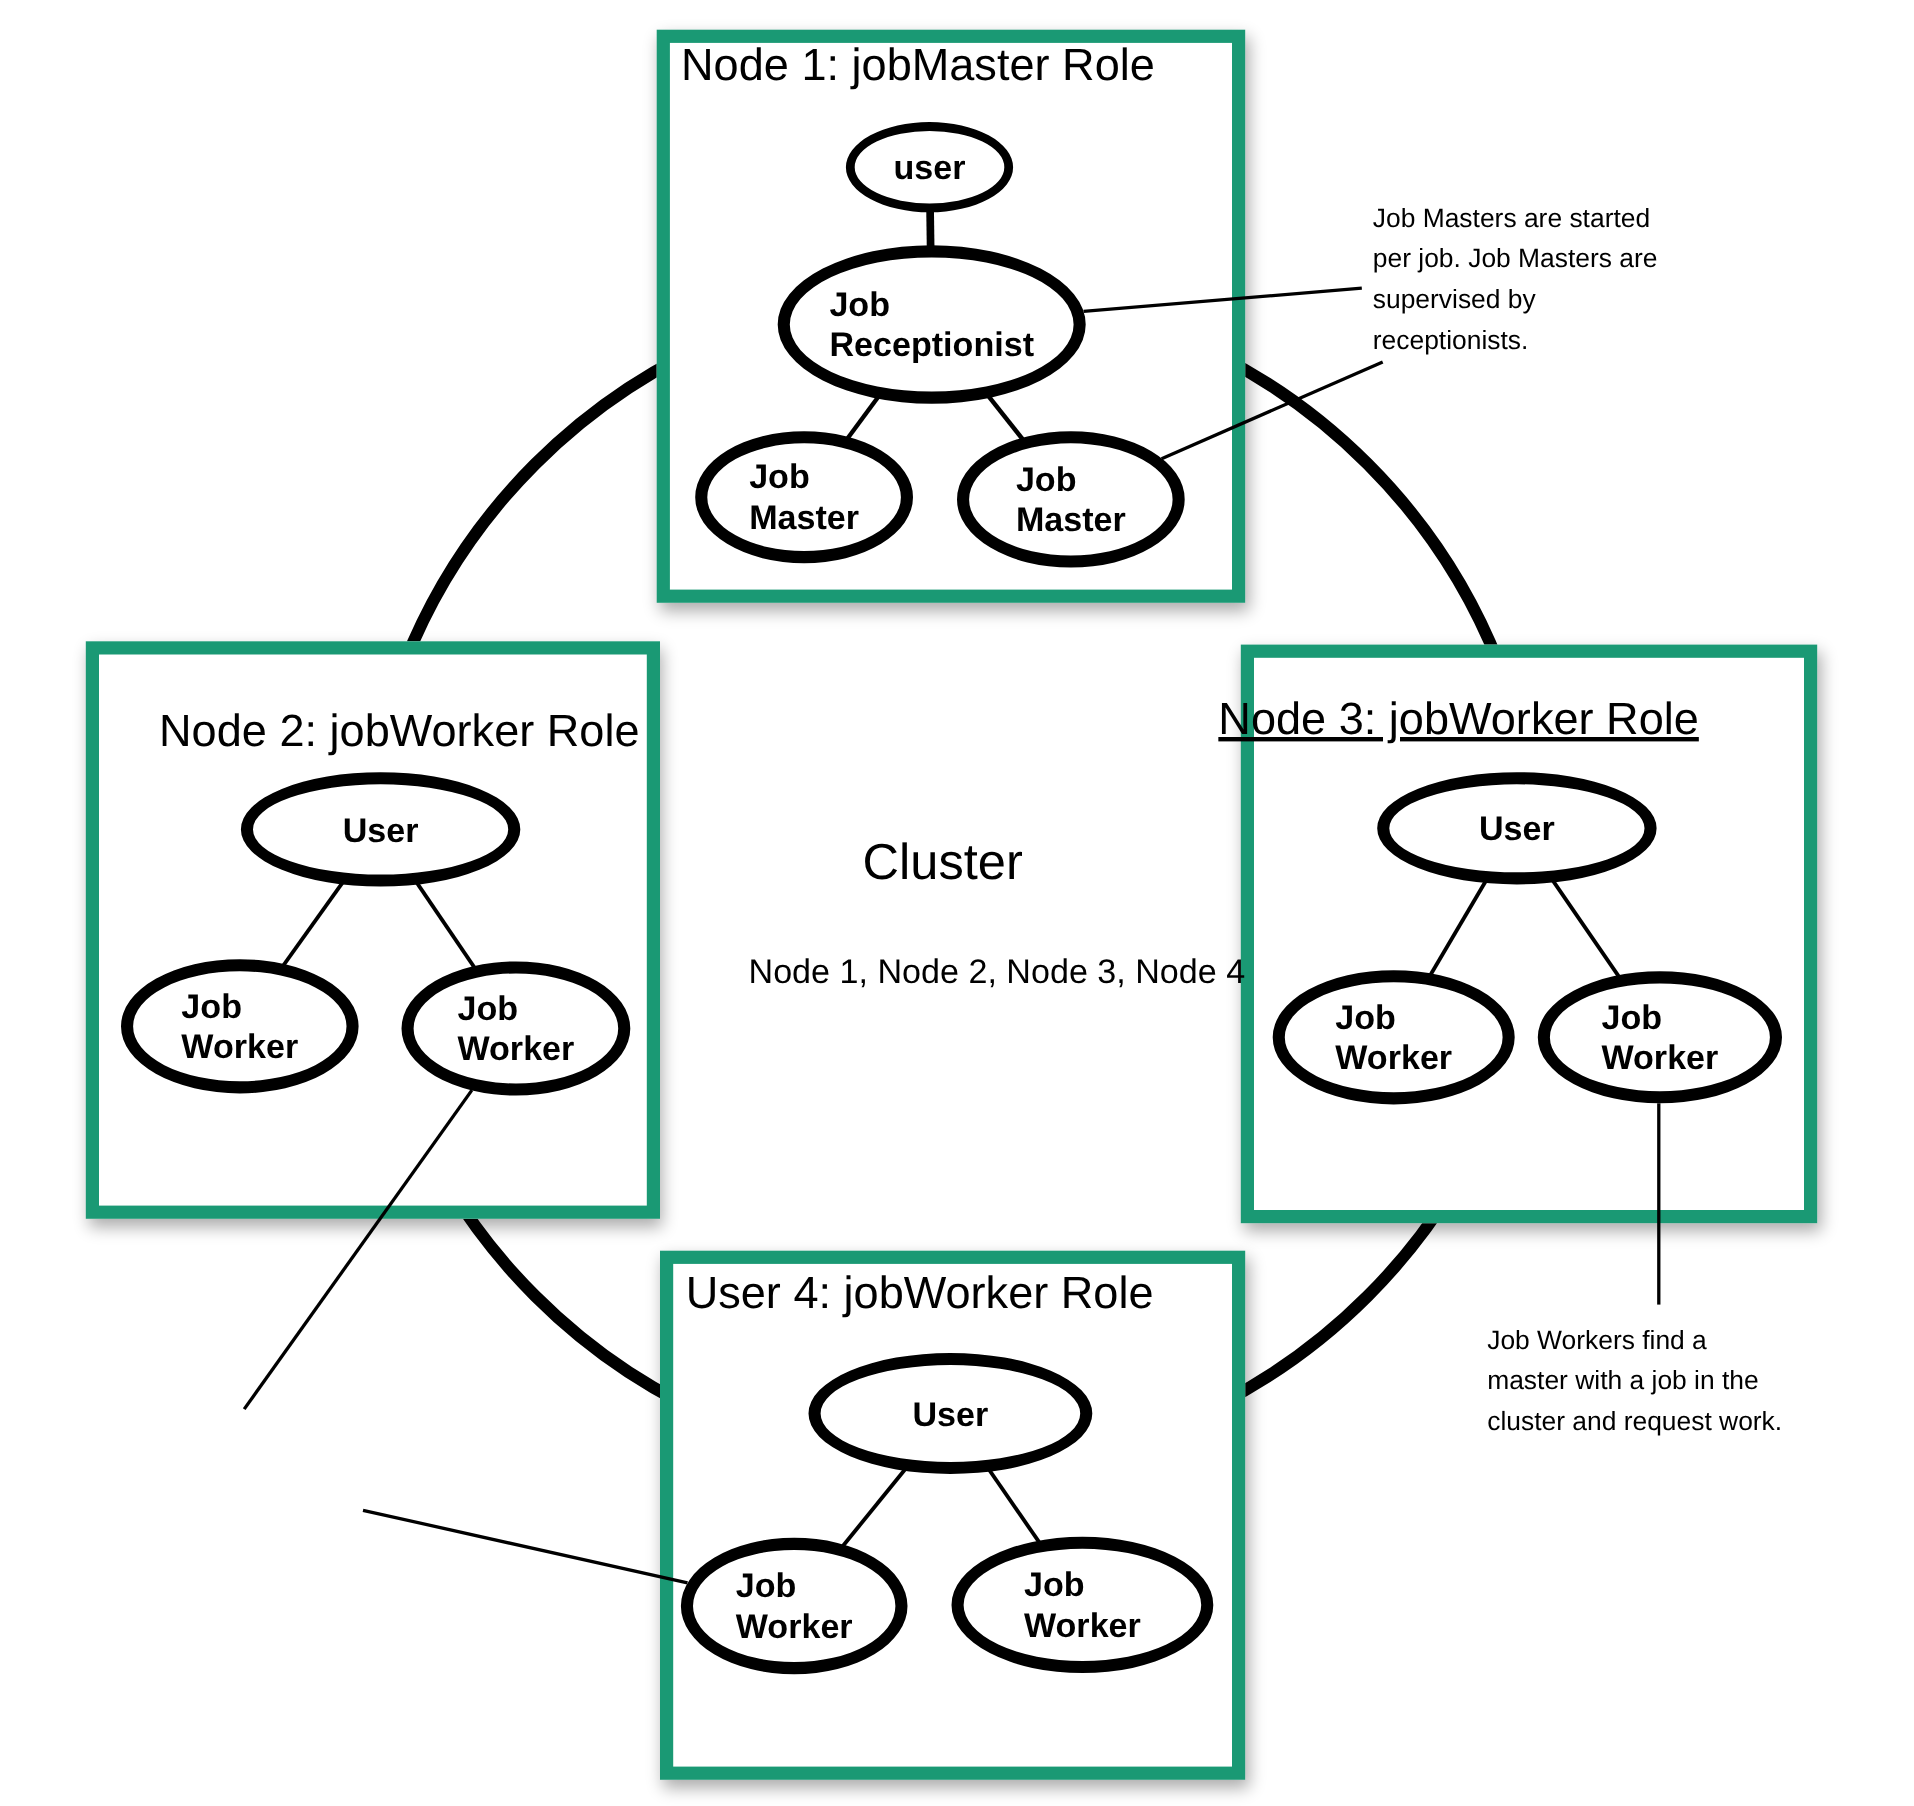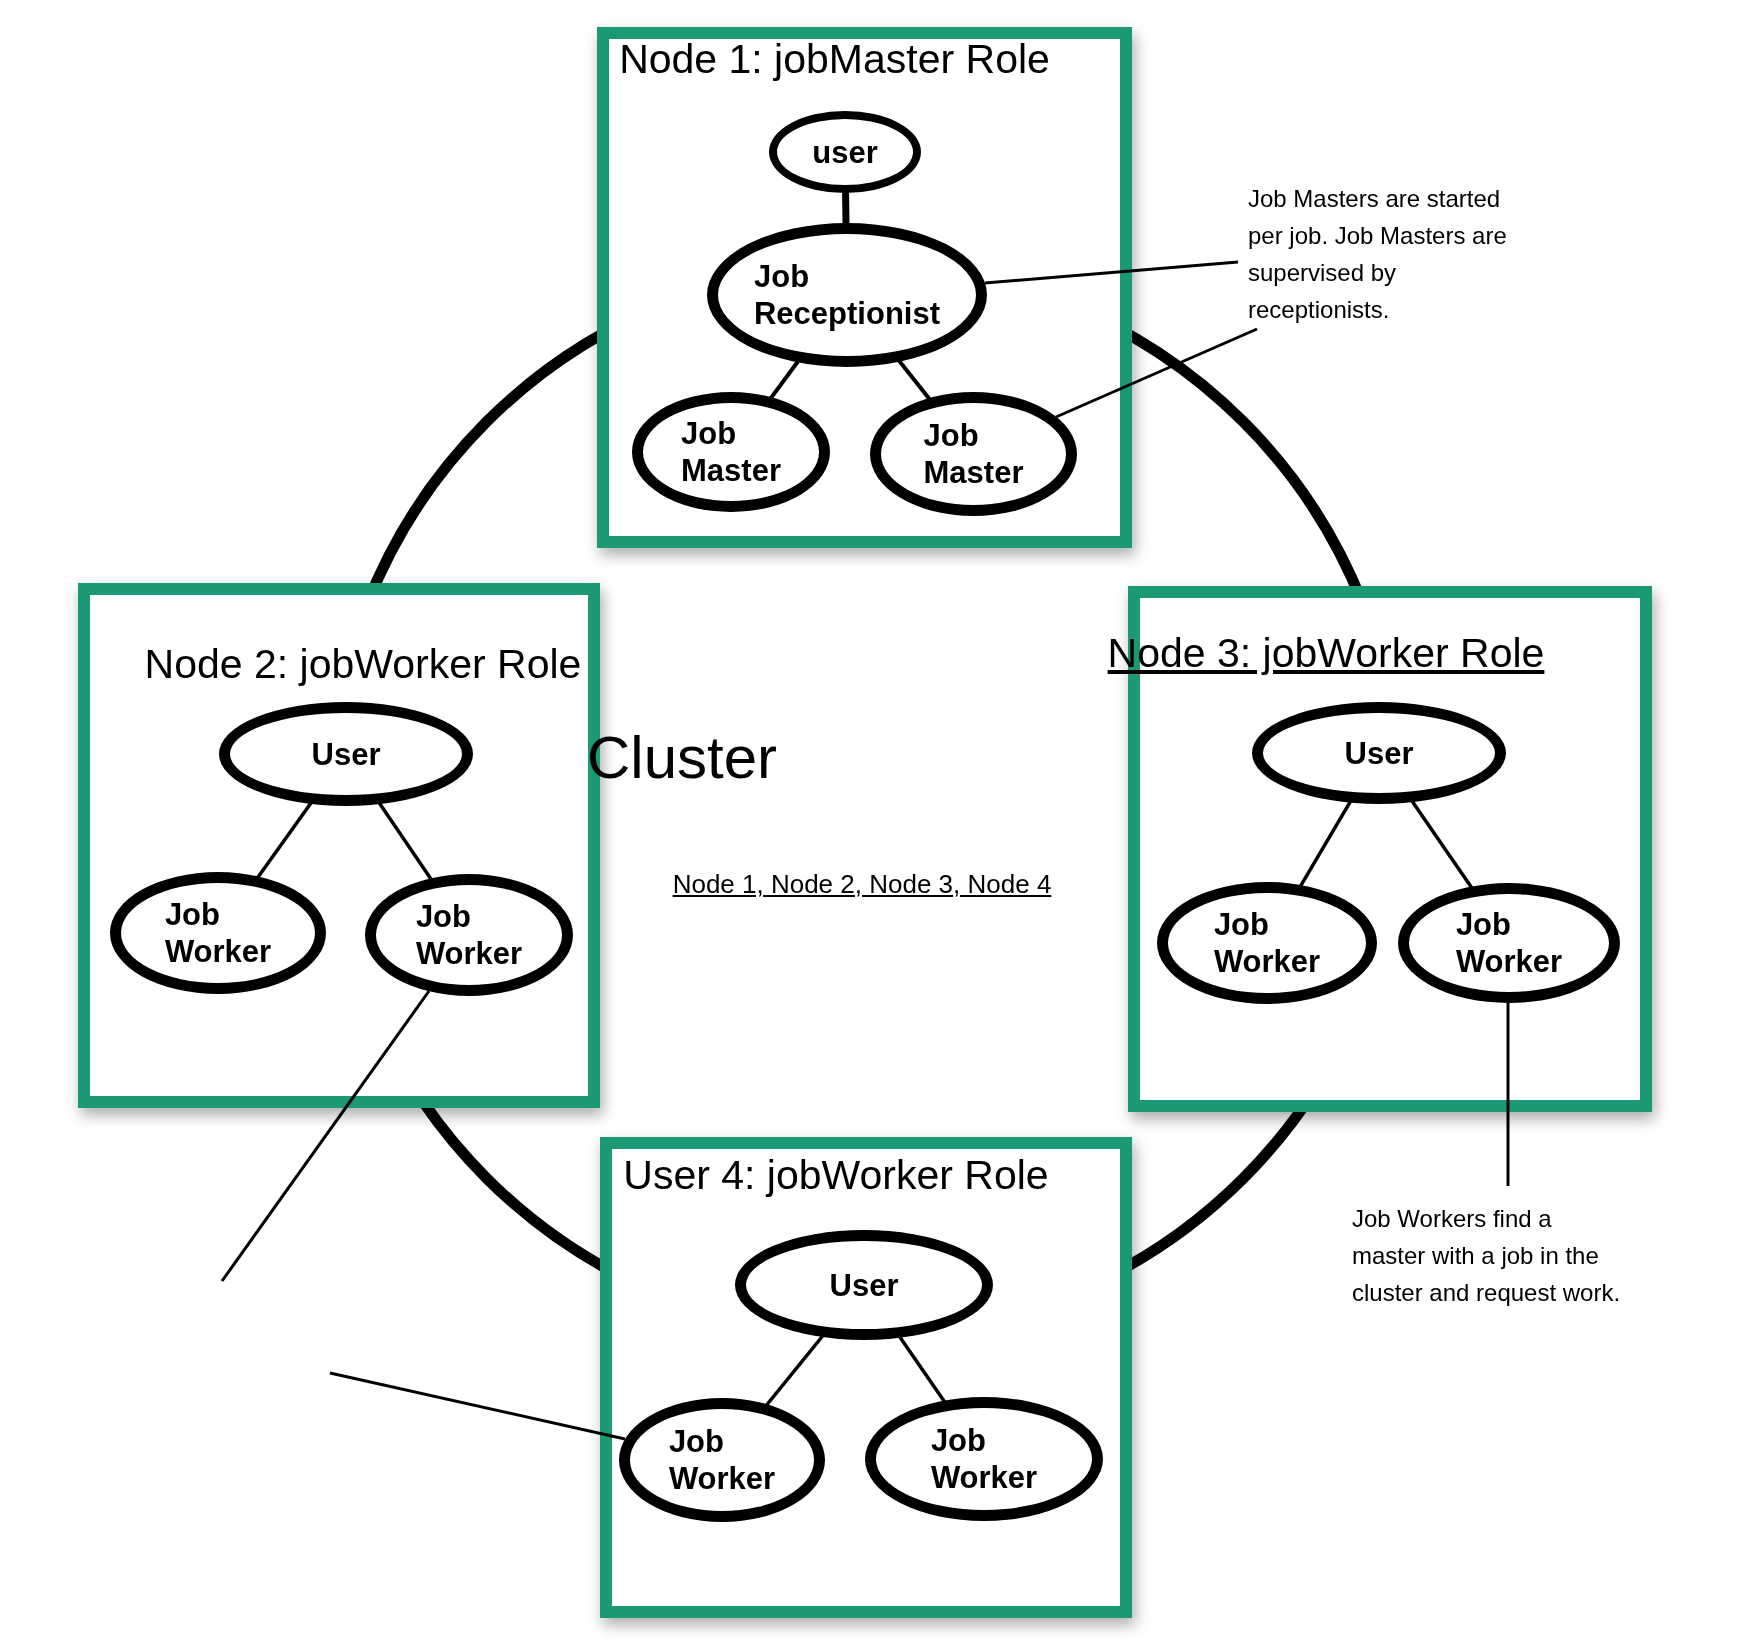--- a/index.html
+++ b/index.html
@@ -47,32 +47,32 @@
   .e-thin{border-width:8px;}
   .annotation{
     position:absolute;
     font-size:24px;
     line-height:37px;
     white-space:pre-line;
     z-index:5;
   }
   .center-title{
     position:absolute;
-    text-align:left;
-    font-size:60px;
+    text-align:center;
+    font-size:46px;
     line-height:72px;
     z-index:5;
+    margin-top:25px;
   }
   .center-sub{
     position:absolute;
-    text-align:center;
-    font-size:26px;
+    text-align:right;
+    font-size:31px;
     line-height:36px;
     z-index:5;
-    text-decoration:underline;
   }
 </style>
 </head>
 <body>
 
 <div id="canvas">
 
   <svg id="underlay" class="layer">
     <circle cx="865" cy="800" r="535" fill="none" stroke="#000" stroke-width="11"></circle>
   </svg>

